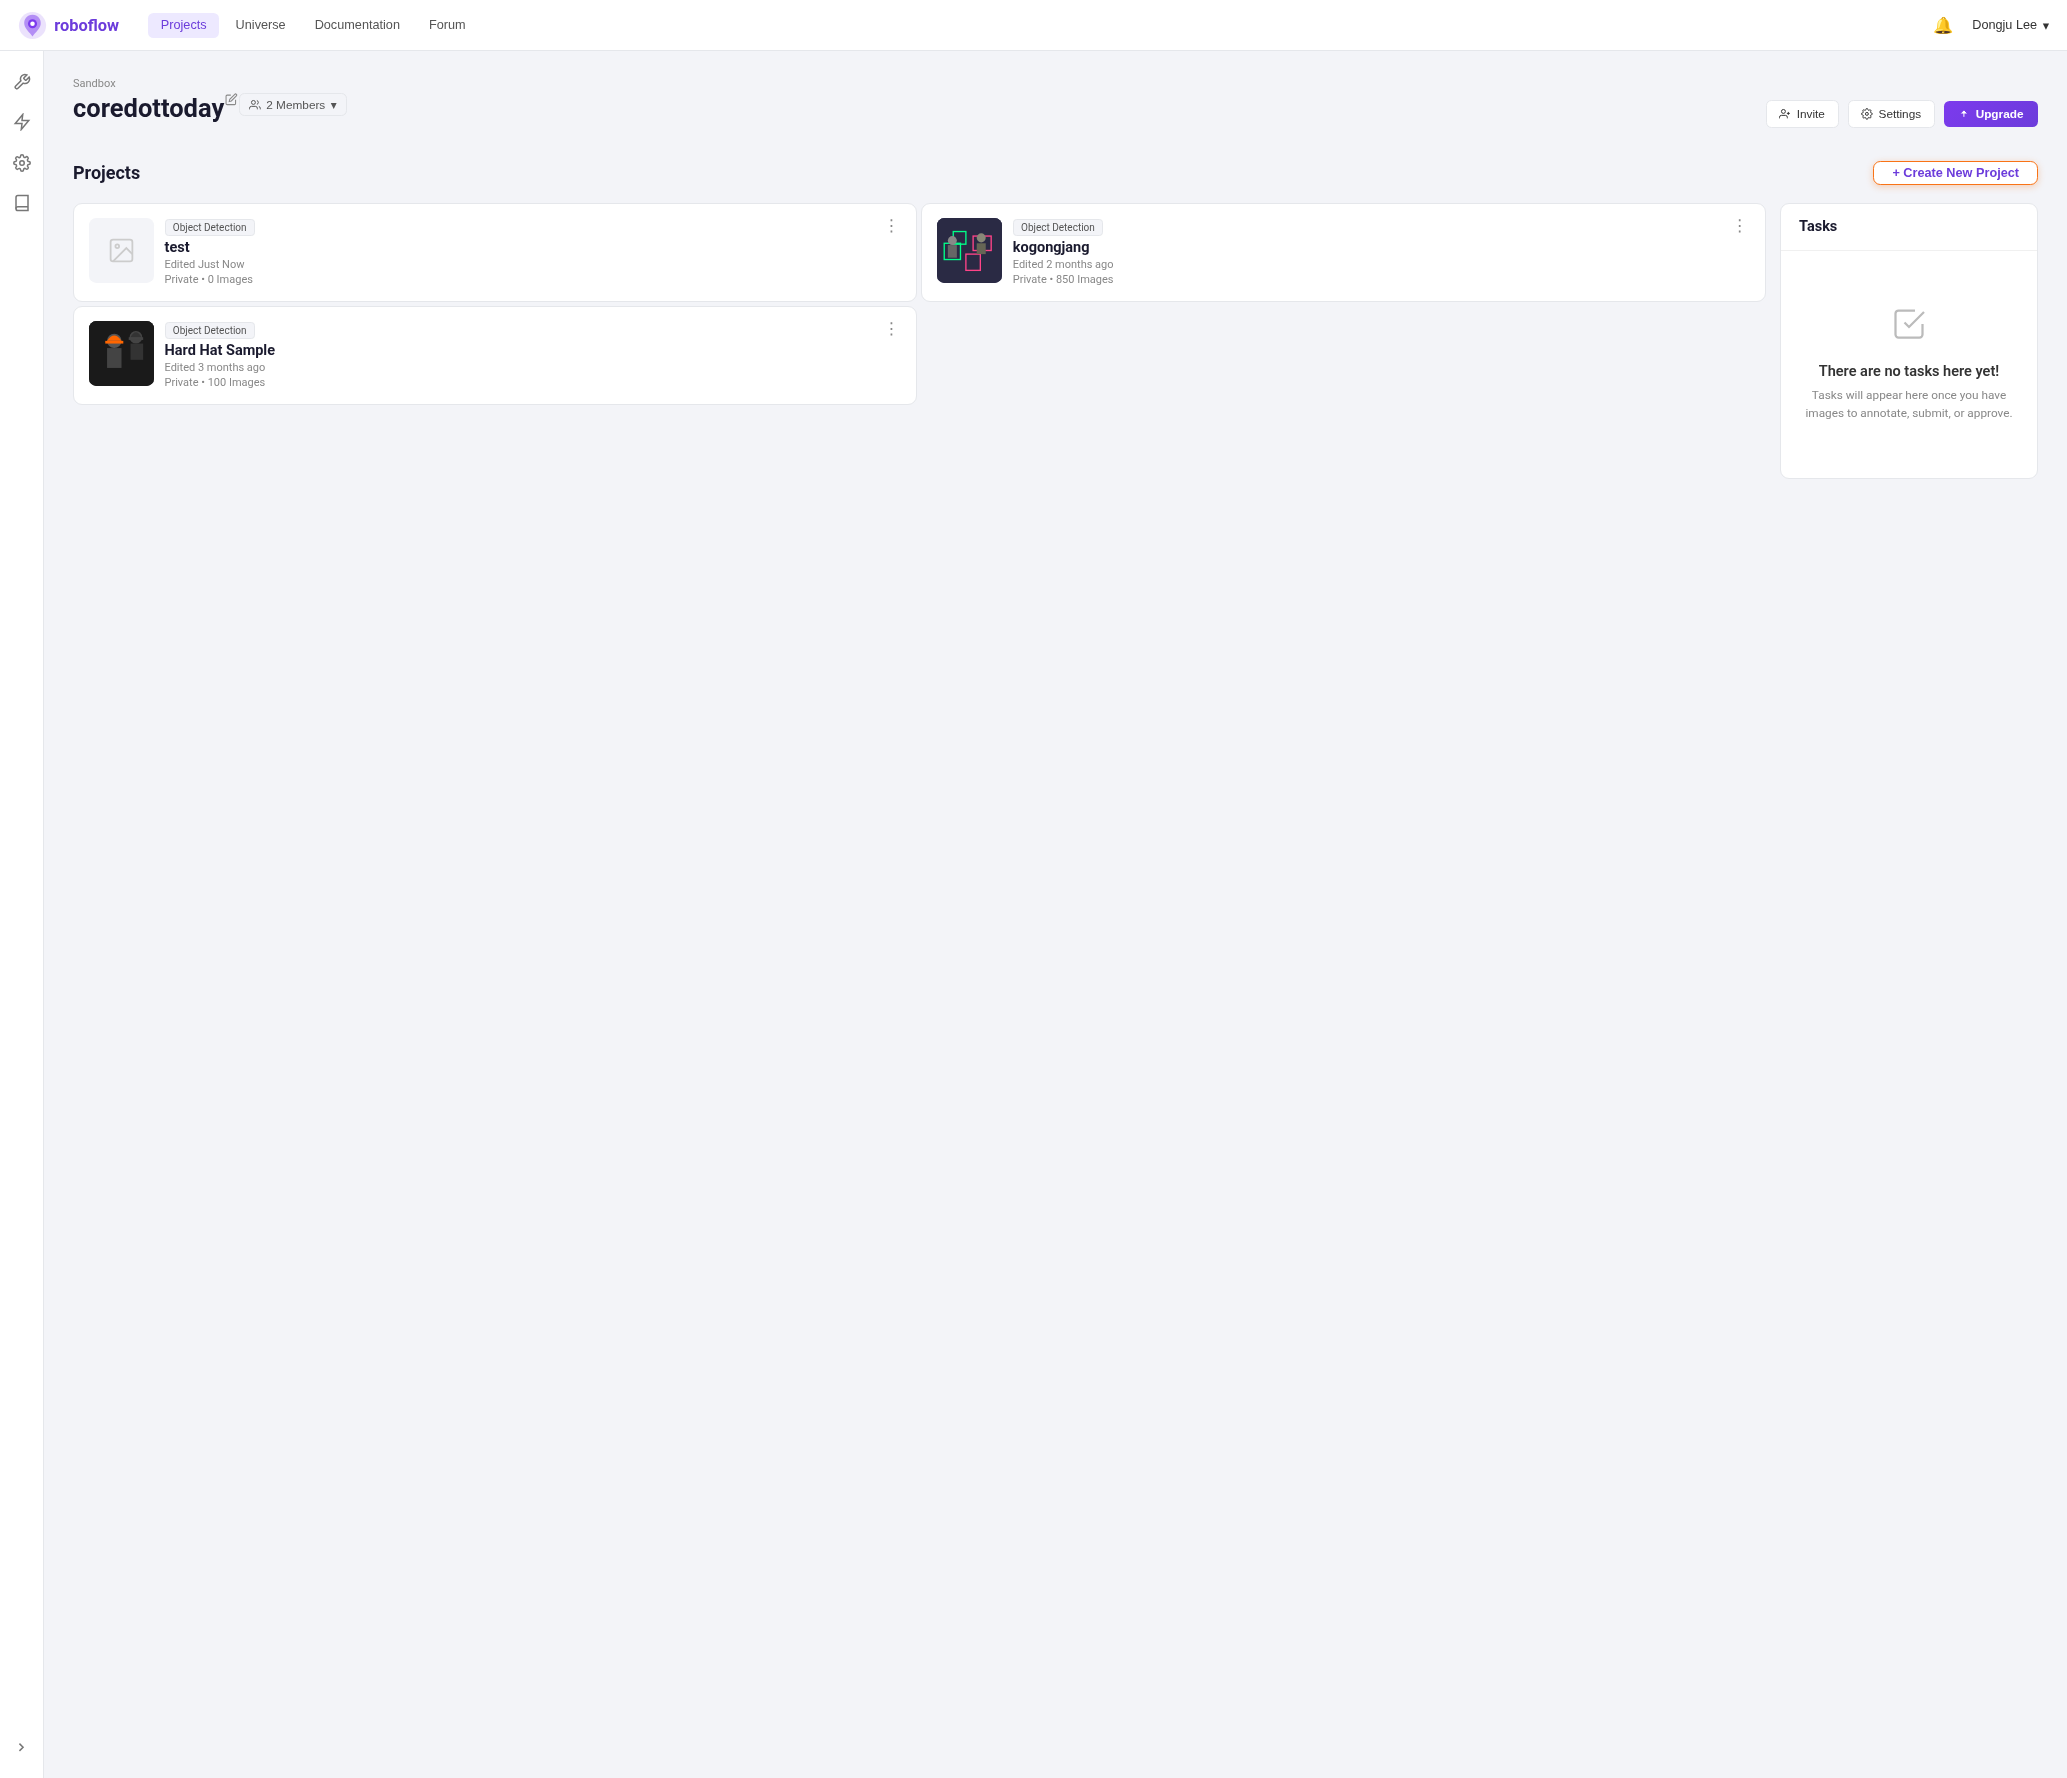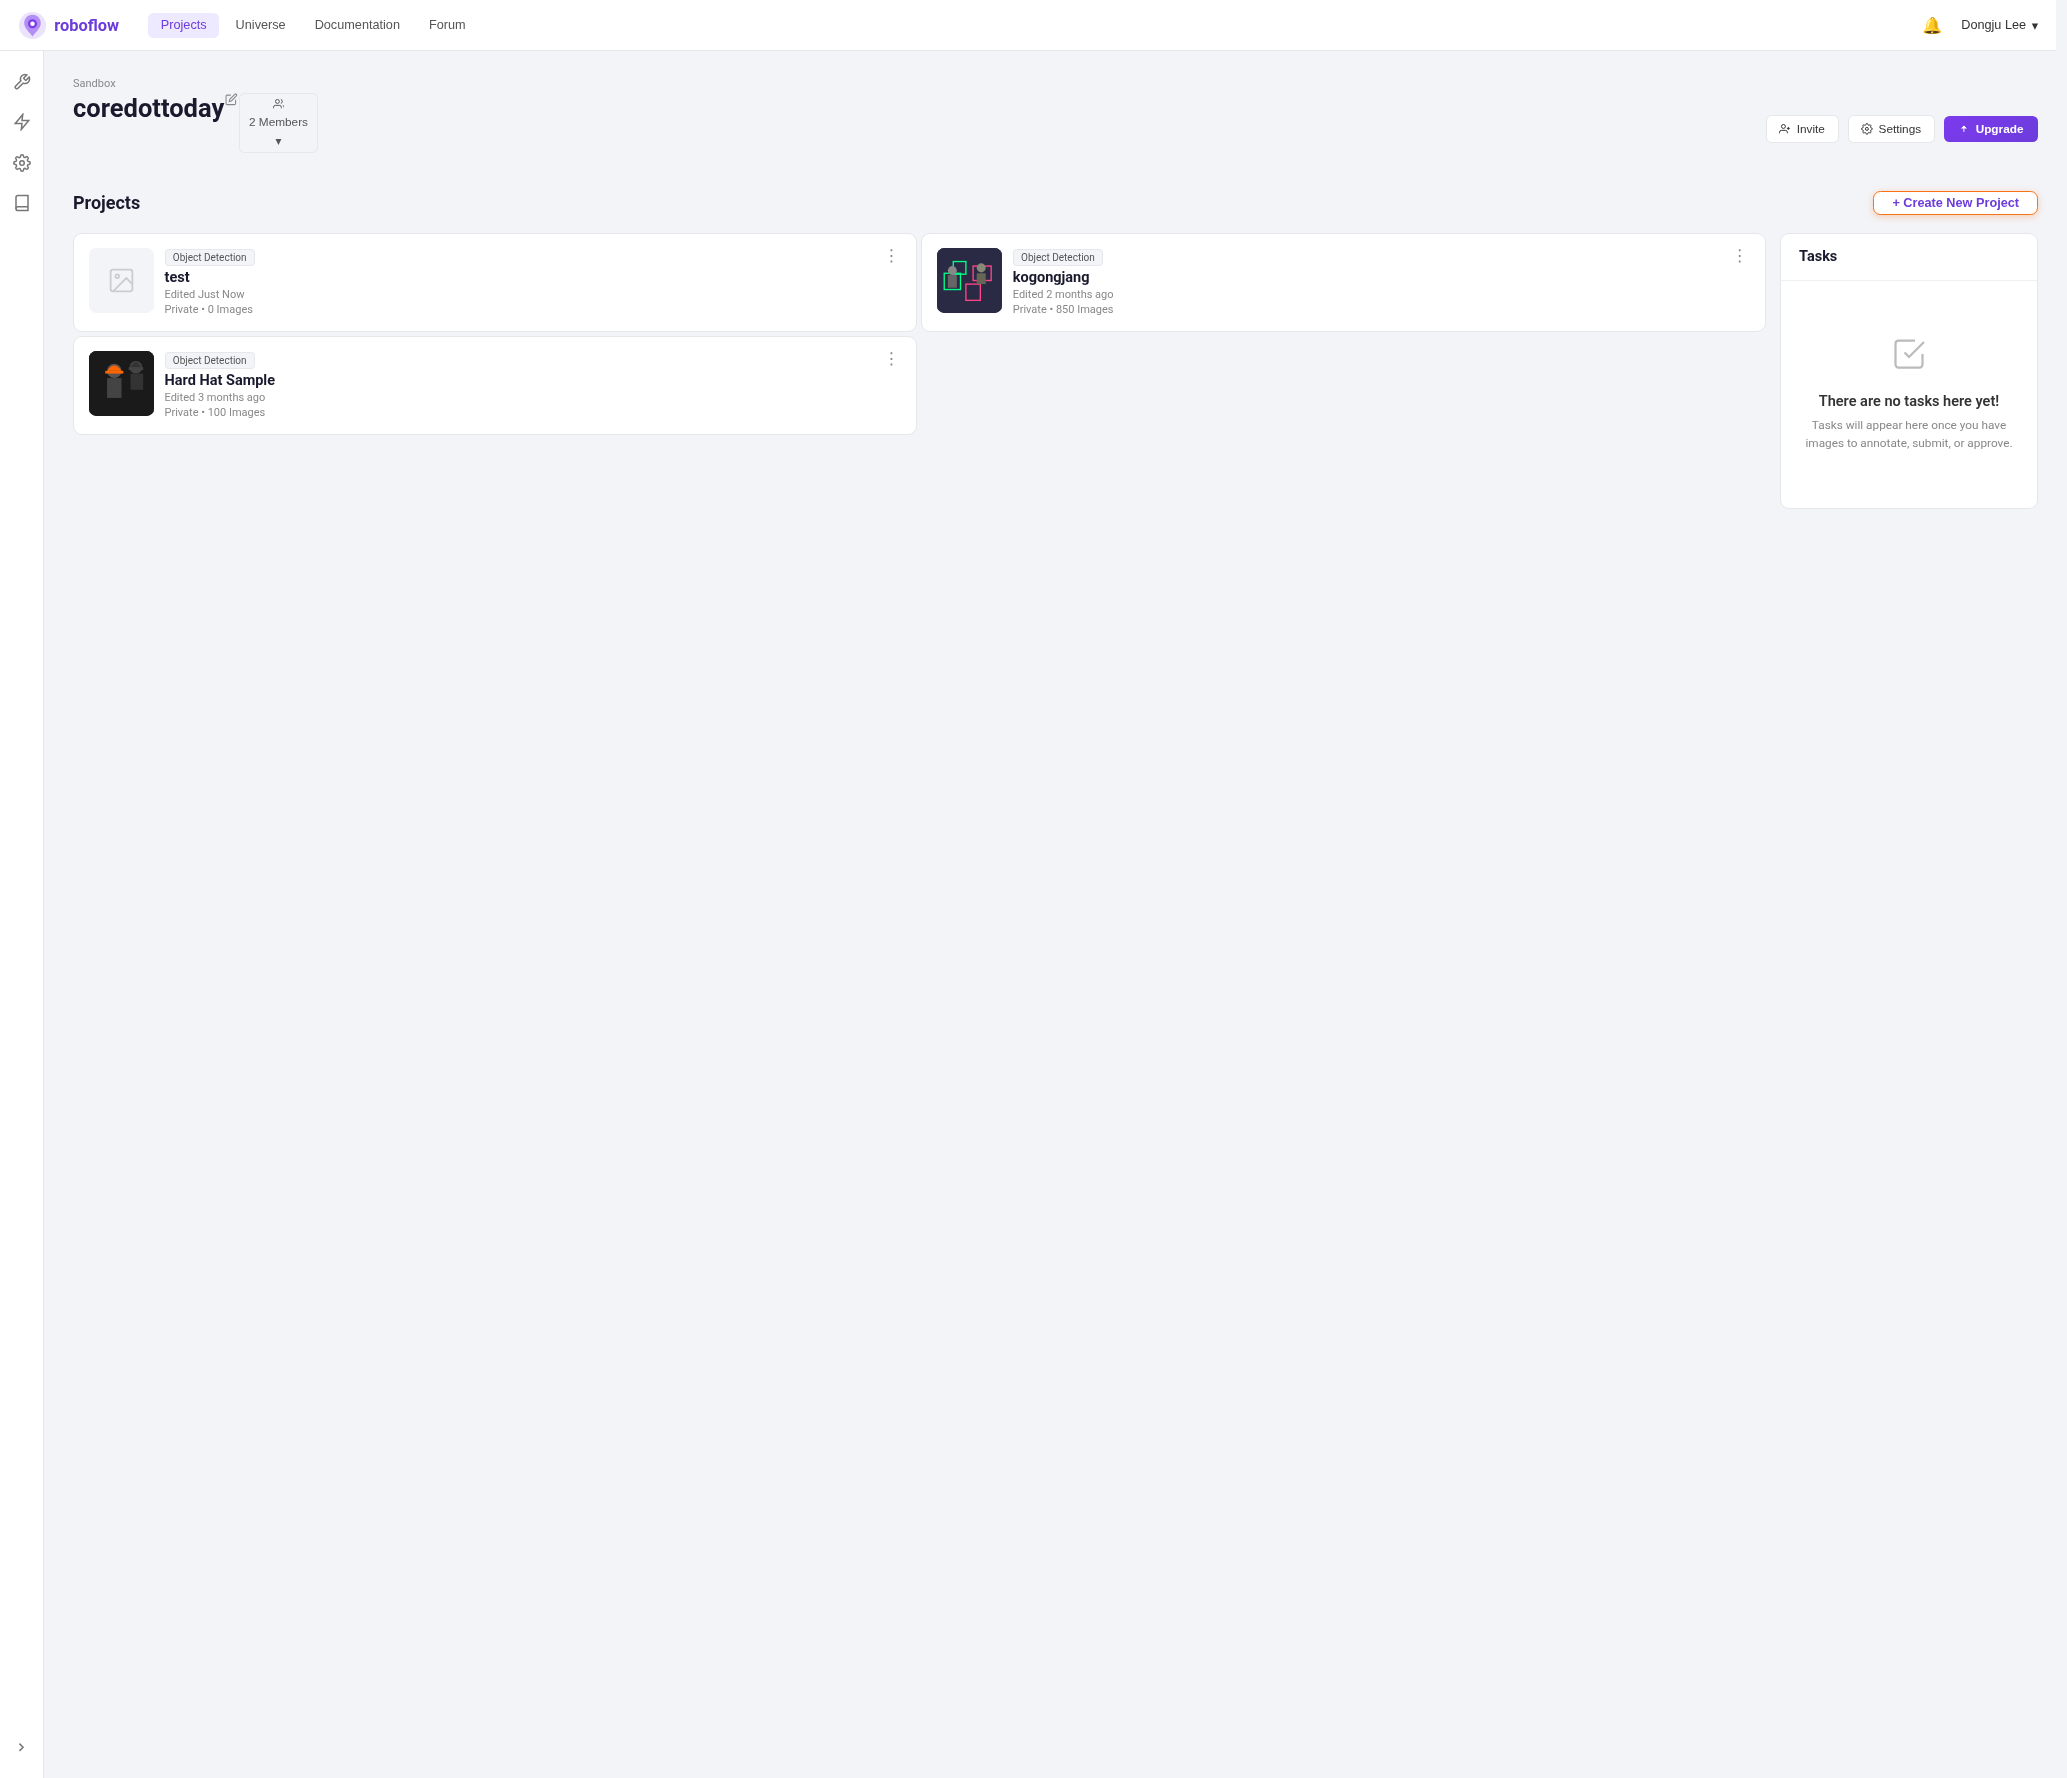--- a/index.html
+++ b/index.html
@@ -2,21 +2,21 @@
 <html style="font-size:14.5px"><head>
   <meta charset="utf-8">
   <style>
     * { box-sizing: border-box; margin: 0; padding: 0; }
     body { font-family: -apple-system, BlinkMacSystemFont, 'Segoe UI', Roboto, sans-serif; background: #f3f4f8; color: #1a1a2e; }
 
     
     .top-nav {
       display: flex; align-items: center; background: #fff;
       border-bottom: 0.9px solid #e5e7eb; padding: 0 18px; height: 51px;
-      position: fixed; top: 0; left: 0; right: 11px; z-index: 100;
+      position: fixed; top: 0; left: 0; right: 0; z-index: 100;
     }
     .logo { display: flex; align-items: center; gap: 7.3px; margin-right: 29px; text-decoration: none; }
     .logo-icon { width: 29px; height: 29px; }
     .logo-text { font-size: 16.4px; font-weight: 700; color: #6c3cdb; }
     .nav-links { display: flex; align-items: center; gap: 3.6px; flex: 1; }
     .nav-link {
       padding: 5.5px 12.7px; border-radius: 5.5px; font-size: 12.7px; font-weight: 500;
       color: #555; cursor: pointer; text-decoration: none; border: none; background: none;
     }
     .nav-link.active { background: #ede9ff; color: #6c3cdb; }
@@ -45,21 +45,21 @@
     .main-content { margin-left: 44px; flex: 1; padding: 25.5px 29px; }
 
     
     .workspace-label { font-size: 11px; color: #888; margin-bottom: 3.6px; }
     .workspace-title-row { display: flex; align-items: center; gap: 9px; margin-bottom: 25.5px; }
     .workspace-title { font-size: 25.5px; font-weight: 700; color: #1a1a2e; }
     .edit-icon { color: #888; cursor: pointer; font-size: 12.7px; }
     .members-btn {
       display: flex; align-items: center; gap: 5.5px; background: #f3f4f8;
       border: 0.9px solid #e5e7eb; border-radius: 5.5px; padding: 3.6px 9px;
-      font-size: 11.8px; color: #555; cursor: pointer; flex-direction: column;
+      font-size: 11.8px; color: #555; cursor: pointer;
     }
     .workspace-actions { display: flex; align-items: center; gap: 9px; margin-left: auto; }
     .invite-btn {
       display: flex; align-items: center; gap: 5.5px; background: #fff;
       border: 0.9px solid #e5e7eb; border-radius: 5.5px; padding: 6.4px 12.7px;
       font-size: 11.8px; color: #333; cursor: pointer; font-weight: 500;
     }
     .settings-btn {
       display: flex; align-items: center; gap: 5.5px; background: #fff;
       border: 0.9px solid #e5e7eb; border-radius: 5.5px; padding: 6.4px 12.7px;

